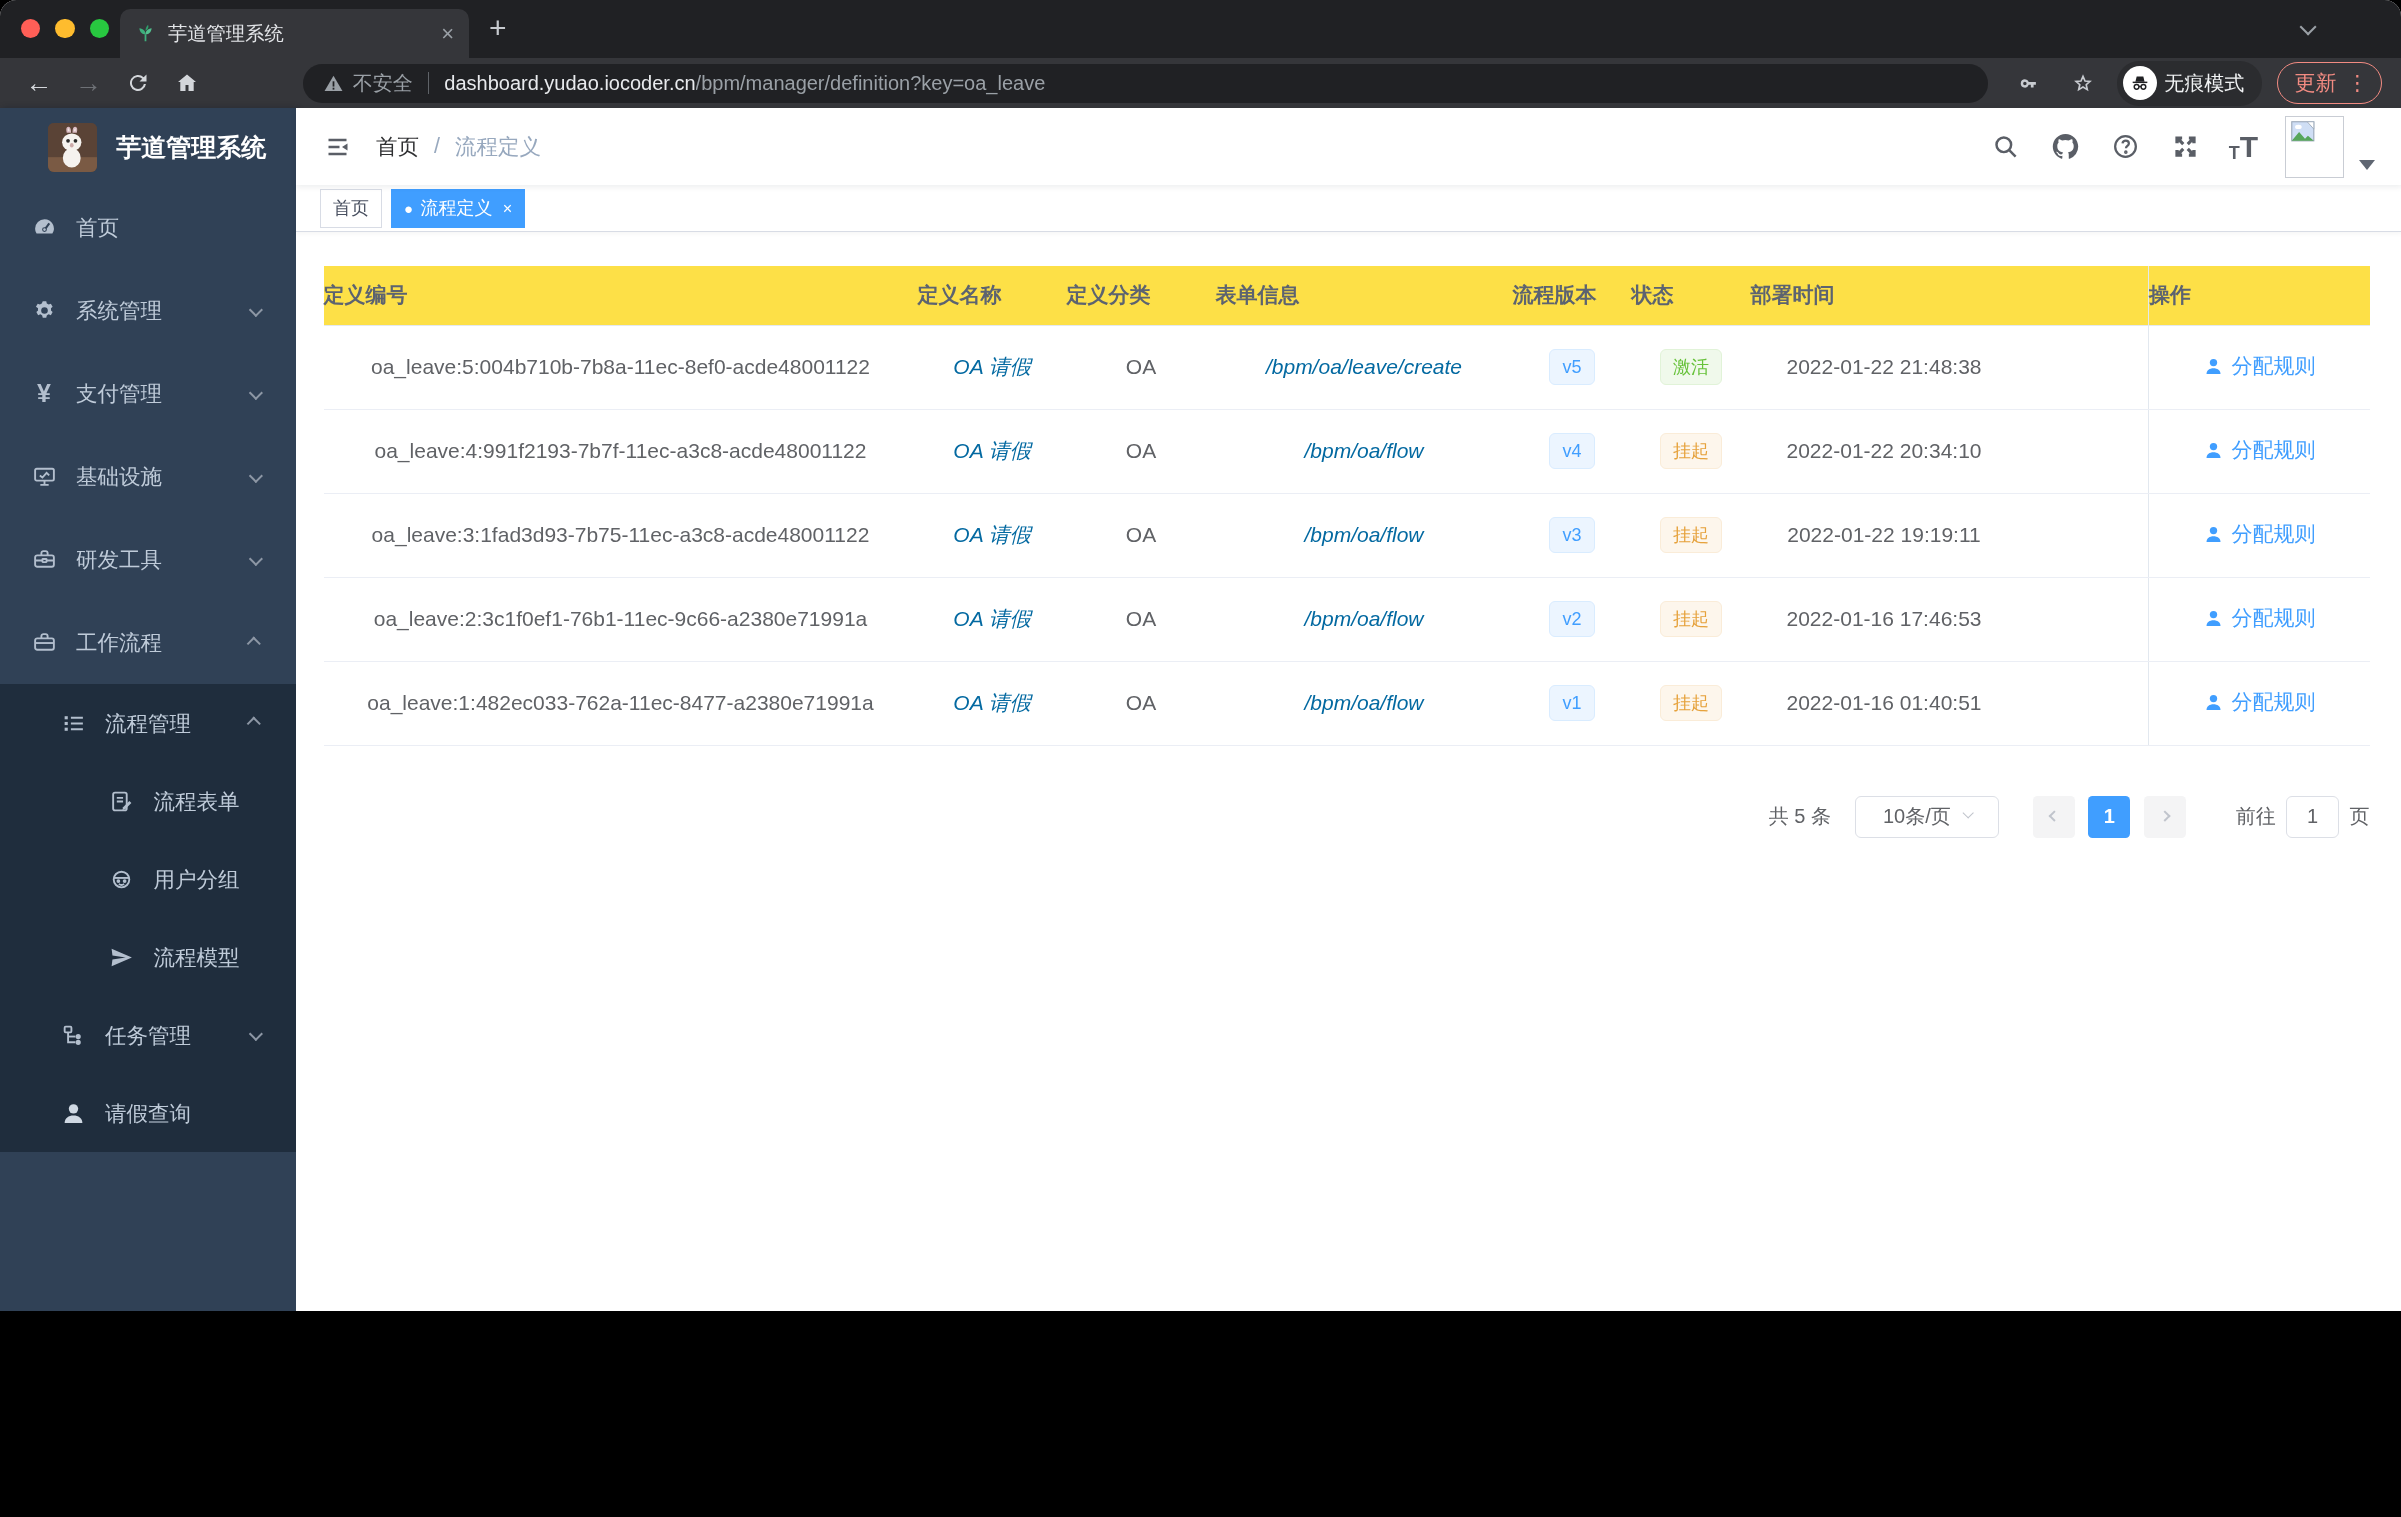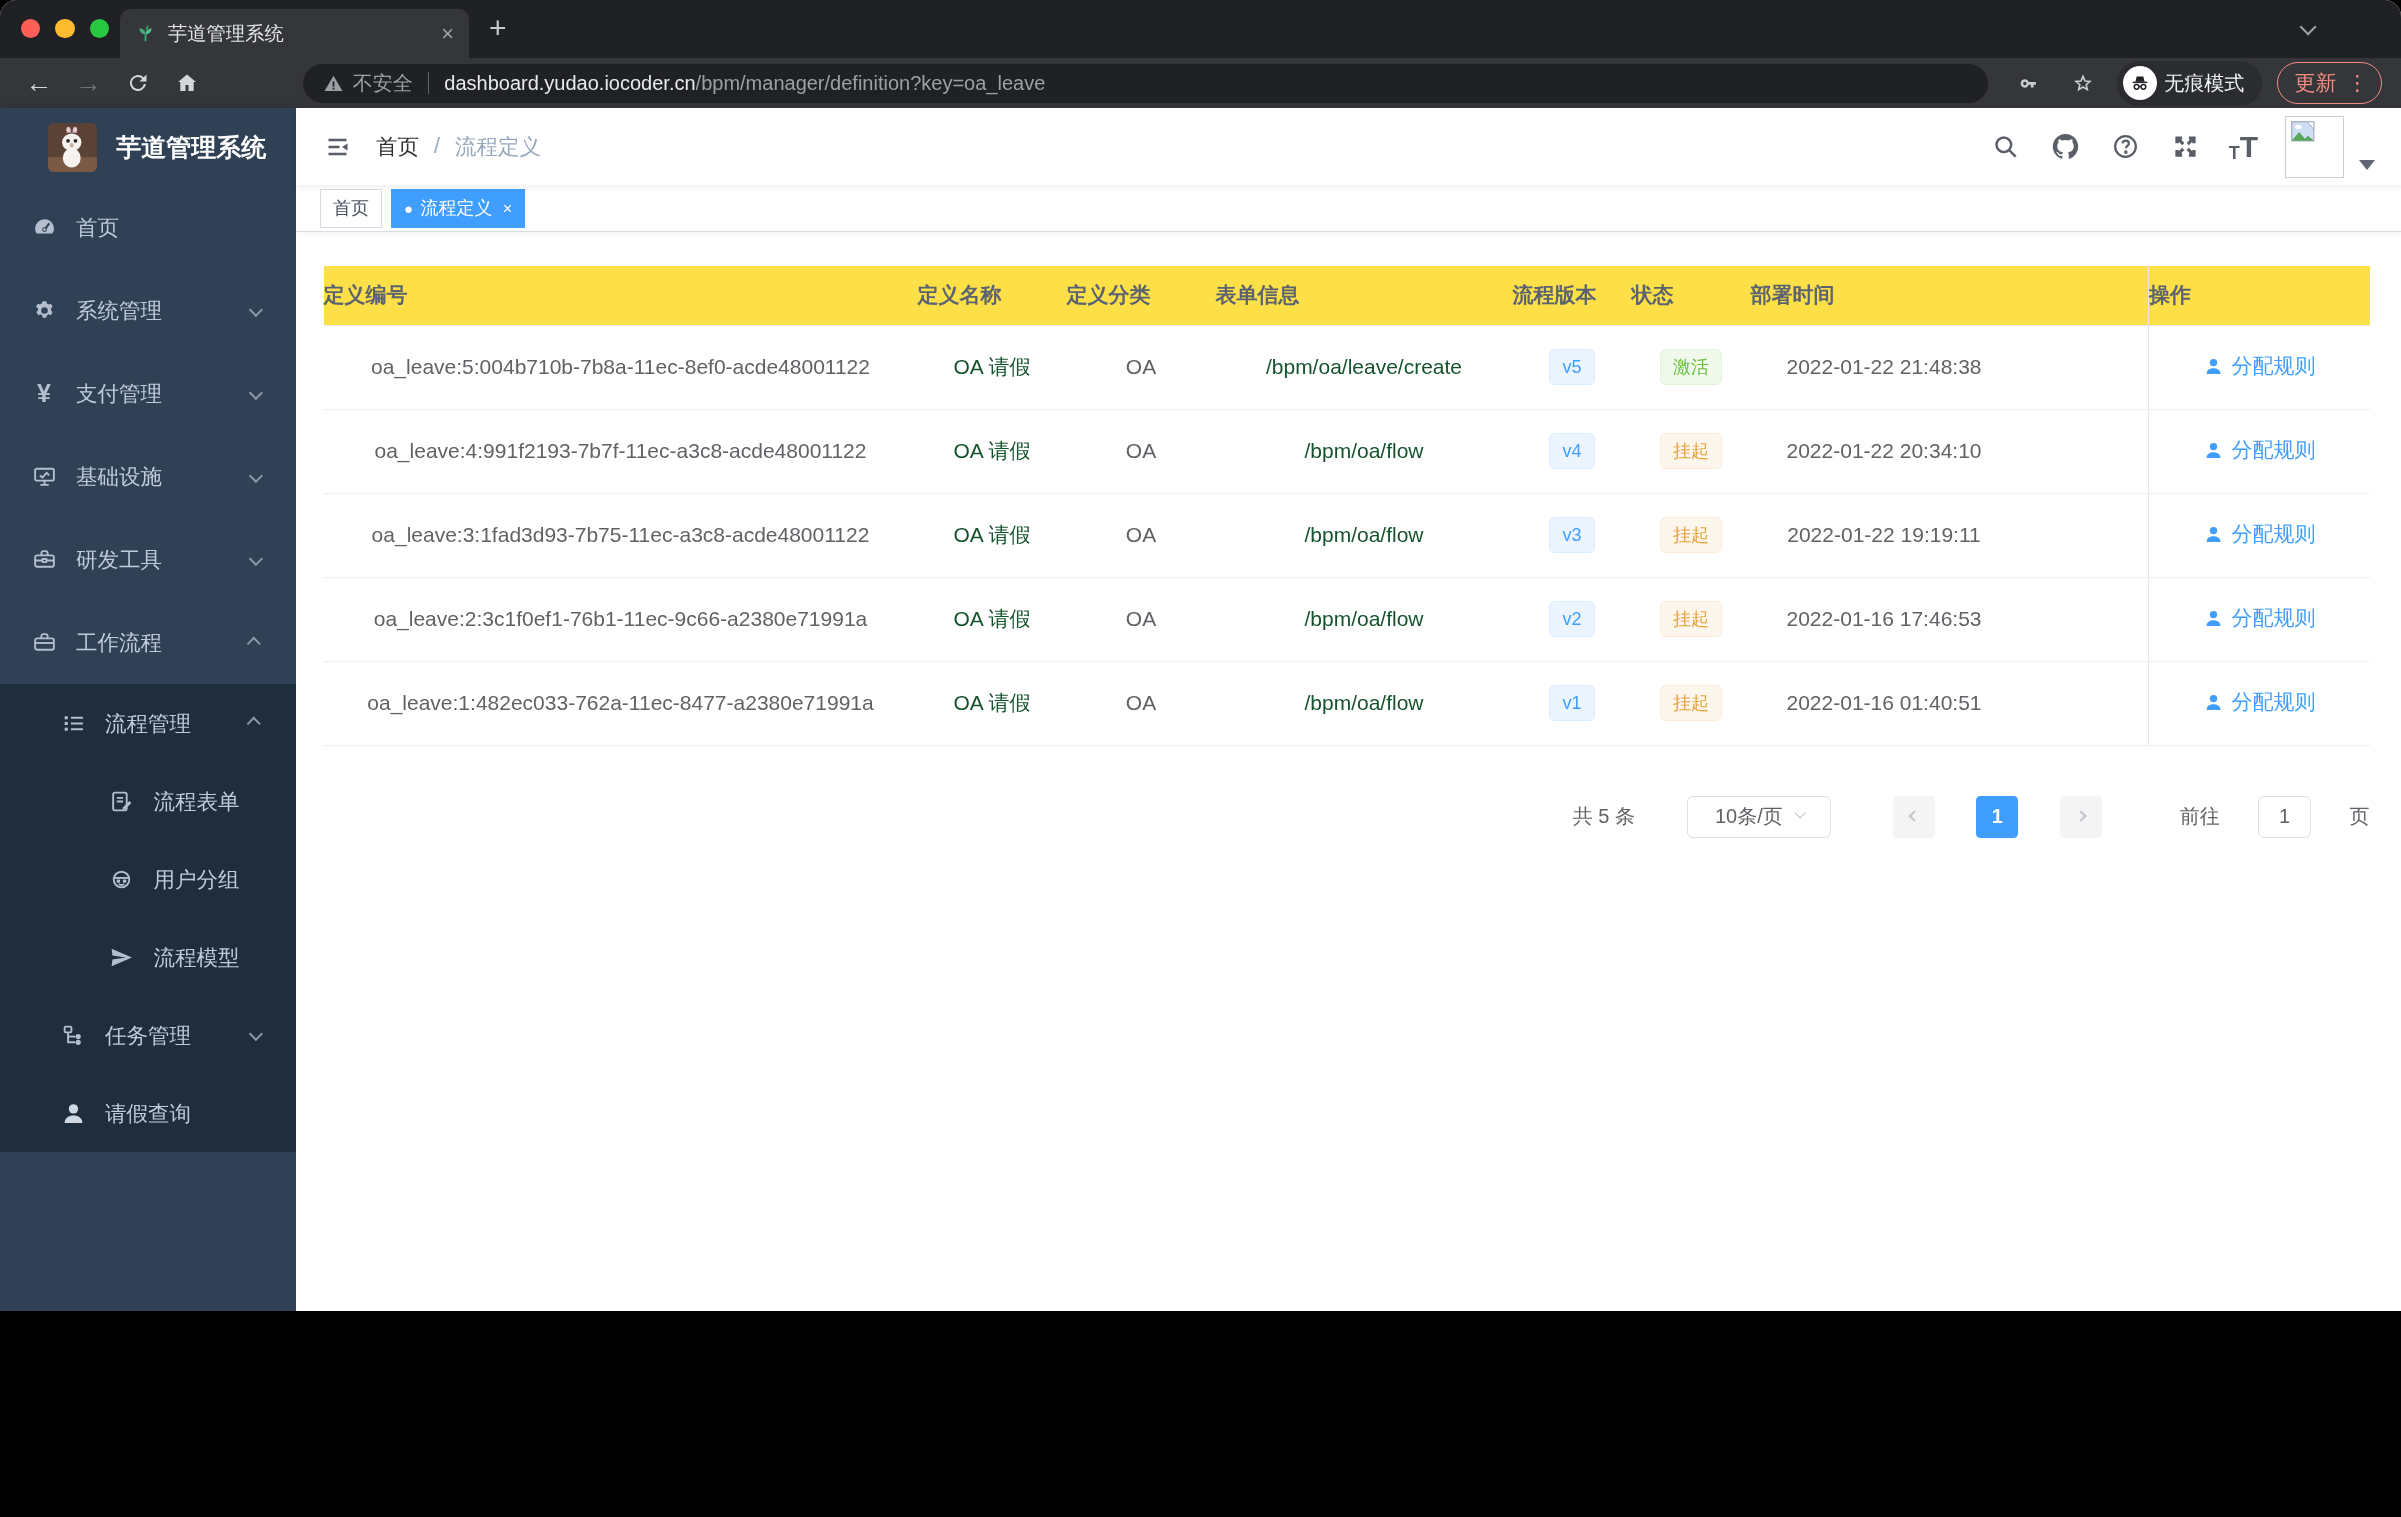--- a/index.html
+++ b/index.html
@@ -83,30 +83,30 @@
   .tag.active { background:#409eff; border-color:#409eff; color:#fff; }
   .tag-dot { font-size:15px; line-height:1; }
   .tag-close { font-size:16.3px; line-height:1; margin-left:3px; }
 
   
   .content { padding:34px 30px 0 27.5px; }
   table.def-table { width:2046px; border-collapse:collapse; table-layout:fixed; }
   .def-table th { height:59px; background:#fde047; color:#5c6370; font-size:21px; font-weight:600; text-align:left; border-bottom:0.7px solid #e4e9f0; }
   .def-table td { height:84px; text-align:center; font-size:21px; color:#606266; border-bottom:0.7px solid #ebeef5; overflow:hidden; white-space:nowrap; }
   .def-table .op { border-left:0.7px solid #e2e8ef; }
-  a.blue-link { color:#14532d; text-decoration:none; }
+  a.blue-link { color:#0369a1; text-decoration:none;font-style:italic; }
   .badge { display:inline-block; height:36px; line-height:34px; padding:0 12px; border-radius:6px; font-size:18px; }
   .b-blue { color:#409eff; background:#ecf5ff; border:0.7px solid #d9ecff; }
   .b-green { color:#67c23a; background:#f0f9eb; border:0.7px solid #e1f3d8; }
   .b-yellow { color:#e6a23c; background:#fdf6ec; border:0.7px solid #faecd8; }
   .op-link { color:#409eff; font-size:21px; display:inline-flex; align-items:center; gap:7.4px; text-decoration:none; }
   .op-link svg { width:21px; height:21px; }
 
   
-  .pagination { width:2046px; margin-top:50px; display:flex; align-items:center; justify-content:flex-end; font-size:20px; color:#606266;gap:28px; }
+  .pagination { width:2046px; margin-top:50px; display:flex; align-items:center; justify-content:flex-end; font-size:20px; color:#606266; }
   .pg-total { margin-right:24px; }
   .pg-size { width:144px; height:42px; border:1.5px solid #dcdfe6; border-radius:6px; background:#fff; display:flex; align-items:center; justify-content:center; gap:12px; color:#606266; }
   .pg-size .chev { width:8.2px; height:8.2px; border-width:1.5px; color:#c0c4cc; margin-top:-4.5px; }
   .pg-btn { width:42px; height:42px; border-radius:4.5px; background:#f4f4f5; display:flex; align-items:center; justify-content:center; }
   .pg-btn .chev { width:8.2px; height:8.2px; border-width:2.2px; color:#c0c4cc; }
   .chev.left { transform:rotate(135deg); } .chev.right { transform:rotate(-45deg); }
   .pg-prev { margin-left:34px; }
   .pg-page { width:42px; height:42px; border-radius:4.5px; background:#409eff; color:#fff; font-weight:600; display:flex; align-items:center; justify-content:center; margin:0 13.4px; }
   .pg-next { }
   .pg-goto { margin-left:50px;text-align:center; }

